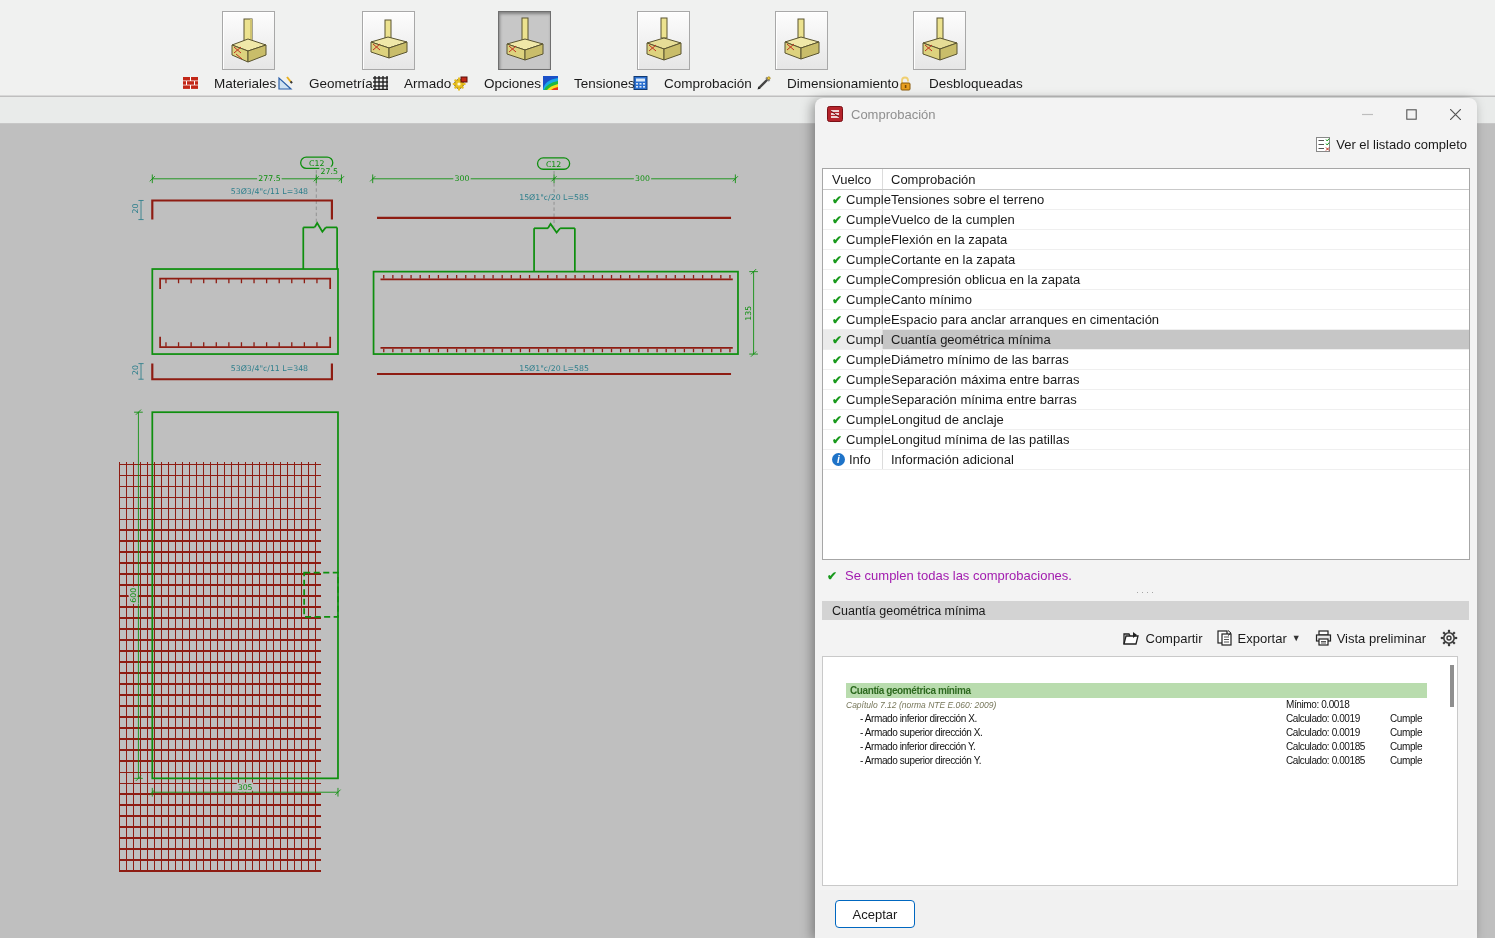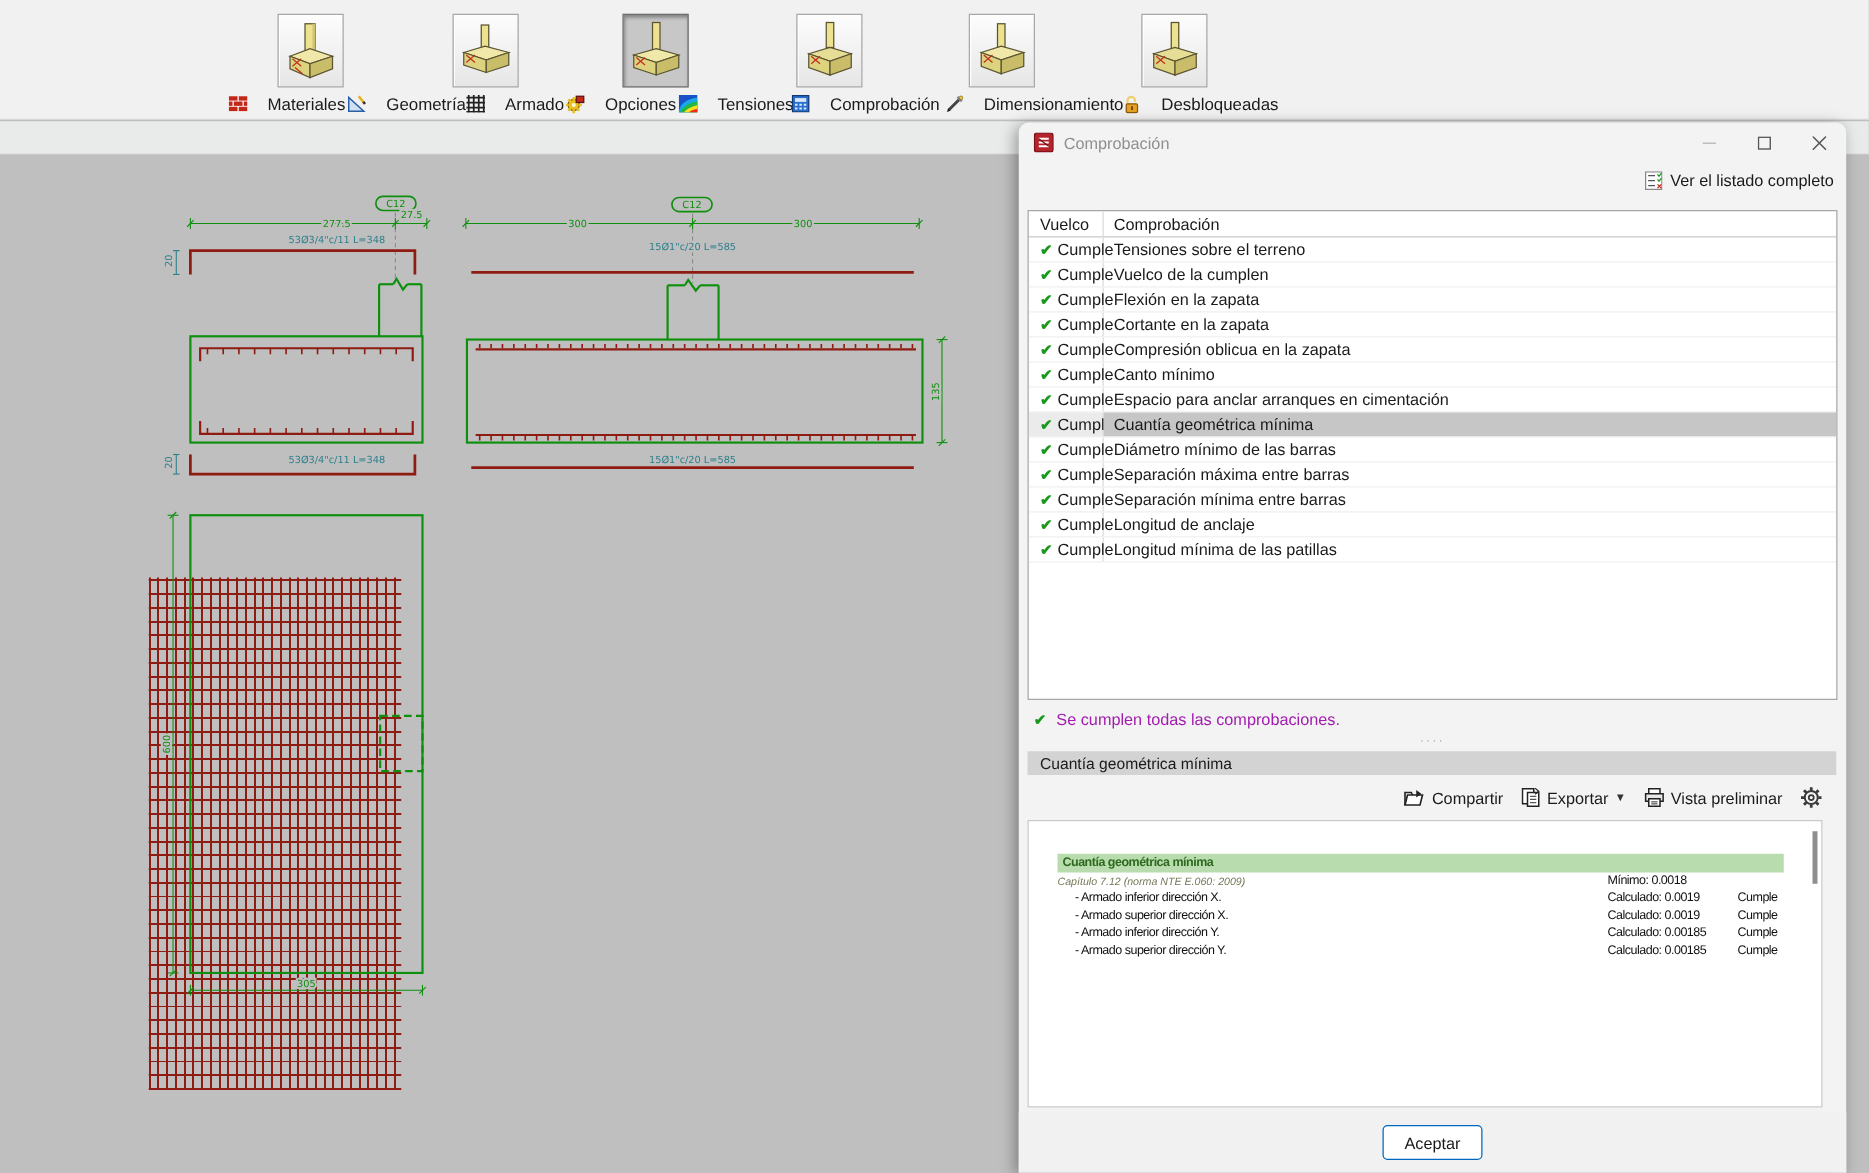--- a/index.html
+++ b/index.html
@@ -55,21 +55,21 @@
   .report { position:absolute; left:7px; top:558px; width:636px; height:230px; background:#fff; border:1px solid #c9c9c9; }
   .thumb { position:absolute; right:3px; top:8px; width:4px; height:42px; background:#8f8f8f; cursor:pointer; }
   .rep-inner { position:absolute; left:23px; right:30px; top:26px; font-size:10px; letter-spacing:-0.4px; color:#111; }
   .rep-head { background:#b9dcae; color:#2d6a1f; font-weight:bold; height:15px; line-height:15px; padding-left:4px; }
   .rep-row { position:relative; height:14px; line-height:14px; }
   .rep-row .lbl { margin-left:14px; }
   .rep-row .chapter { font-style:italic; font-size:8.5px; color:#77775a; letter-spacing:0; }
   .rep-row .val { position:absolute; left:440px; }
   .rep-row .st { position:absolute; left:544px; }
 
-  .footer { position:absolute; left:0; right:0; bottom:0; height:48px; background:#f1f1f1; display:flex; align-items:center; justify-content:center; }
+  .footer { position:absolute; left:0; right:0; bottom:0; height:48px; background:#f1f1f1; display:flex; align-items:center; justify-content:flex-start;padding-left:20px; }
   .acceptbtn { width:80px; height:28px; background:#fff; border:1px solid #0067c0; border-radius:4px; font-size:13px; color:#1a1a1a; font-family:"Liberation Sans",sans-serif; cursor:pointer; }
 </style>
 </head>
 <body>
 
 <div class="topbar">
 
   <div class="bigbtn" style="left:222px">
     <svg width="42" height="50" viewBox="0 0 42 50">
       <rect x="16" y="3" width="8" height="22" fill="#ece28f" stroke="#5a5430"></rect>
@@ -497,20 +497,27 @@
         </div>
 
         <div class="trow">
           <div class="c-estado">
             <span class="ic-check"></span>
             <span>Cumple</span>
           </div>
           <div class="c-comp">Longitud mínima de las patillas</div>
         </div>
 
+        <div class="trow">
+          <div class="c-estado">
+            <span class="ic-info"></span>
+            <span>Info</span>
+          </div>
+          <div class="c-comp">Información adicional</div>
+        </div>
       </div>
   </div>
 
   <div class="summary">
     <span class="ic-check"></span>
     <span>Se cumplen todas las comprobaciones.</span>
   </div>
 
   <div class="dots">····</div>
 

